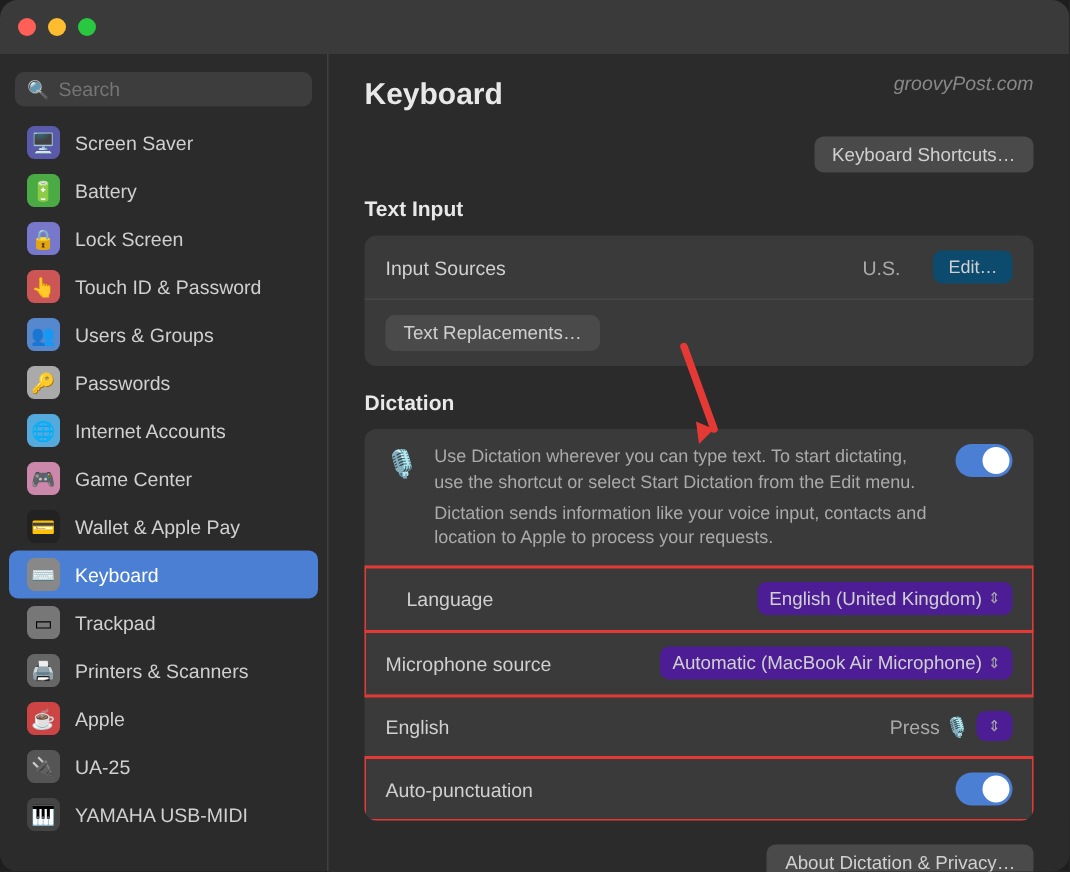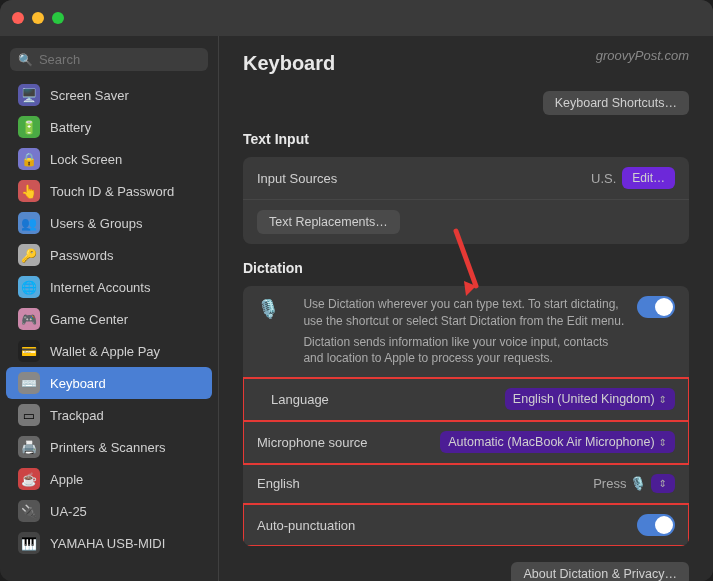--- a/index.html
+++ b/index.html
@@ -156,24 +156,24 @@
     }
     .row-label {
       font-size: 13px;
       color: #d0d0d0;
     }
     .row-value {
       font-size: 13px;
       color: #aaa;
       display: flex;
       align-items: center;
-      gap: 6px;
+      gap: 22px;
     }
     .edit-btn {
-      background: #6d28d9;
+      background: #0c4a6e;
       color: #d0d0d0;
       border: none;
       border-radius: 6px;
       padding: 4px 10px;
       font-size: 12px;
       cursor: pointer;
     }
     
     .dictation-block {
       background: #3a3a3a;
@@ -192,21 +192,20 @@
       font-size: 18px;
       color: #aaa;
       flex-shrink: 0;
       margin-top: 2px;
     }
     .dictation-text {
       font-size: 12px;
       color: #aaa;
       line-height: 1.4;
       flex: 1;
-      margin-left: 14px;
     }
     .toggle {
       width: 38px;
       height: 22px;
       border-radius: 11px;
       background: #4a7fd4;
       position: relative;
       cursor: pointer;
       flex-shrink: 0;
     }

